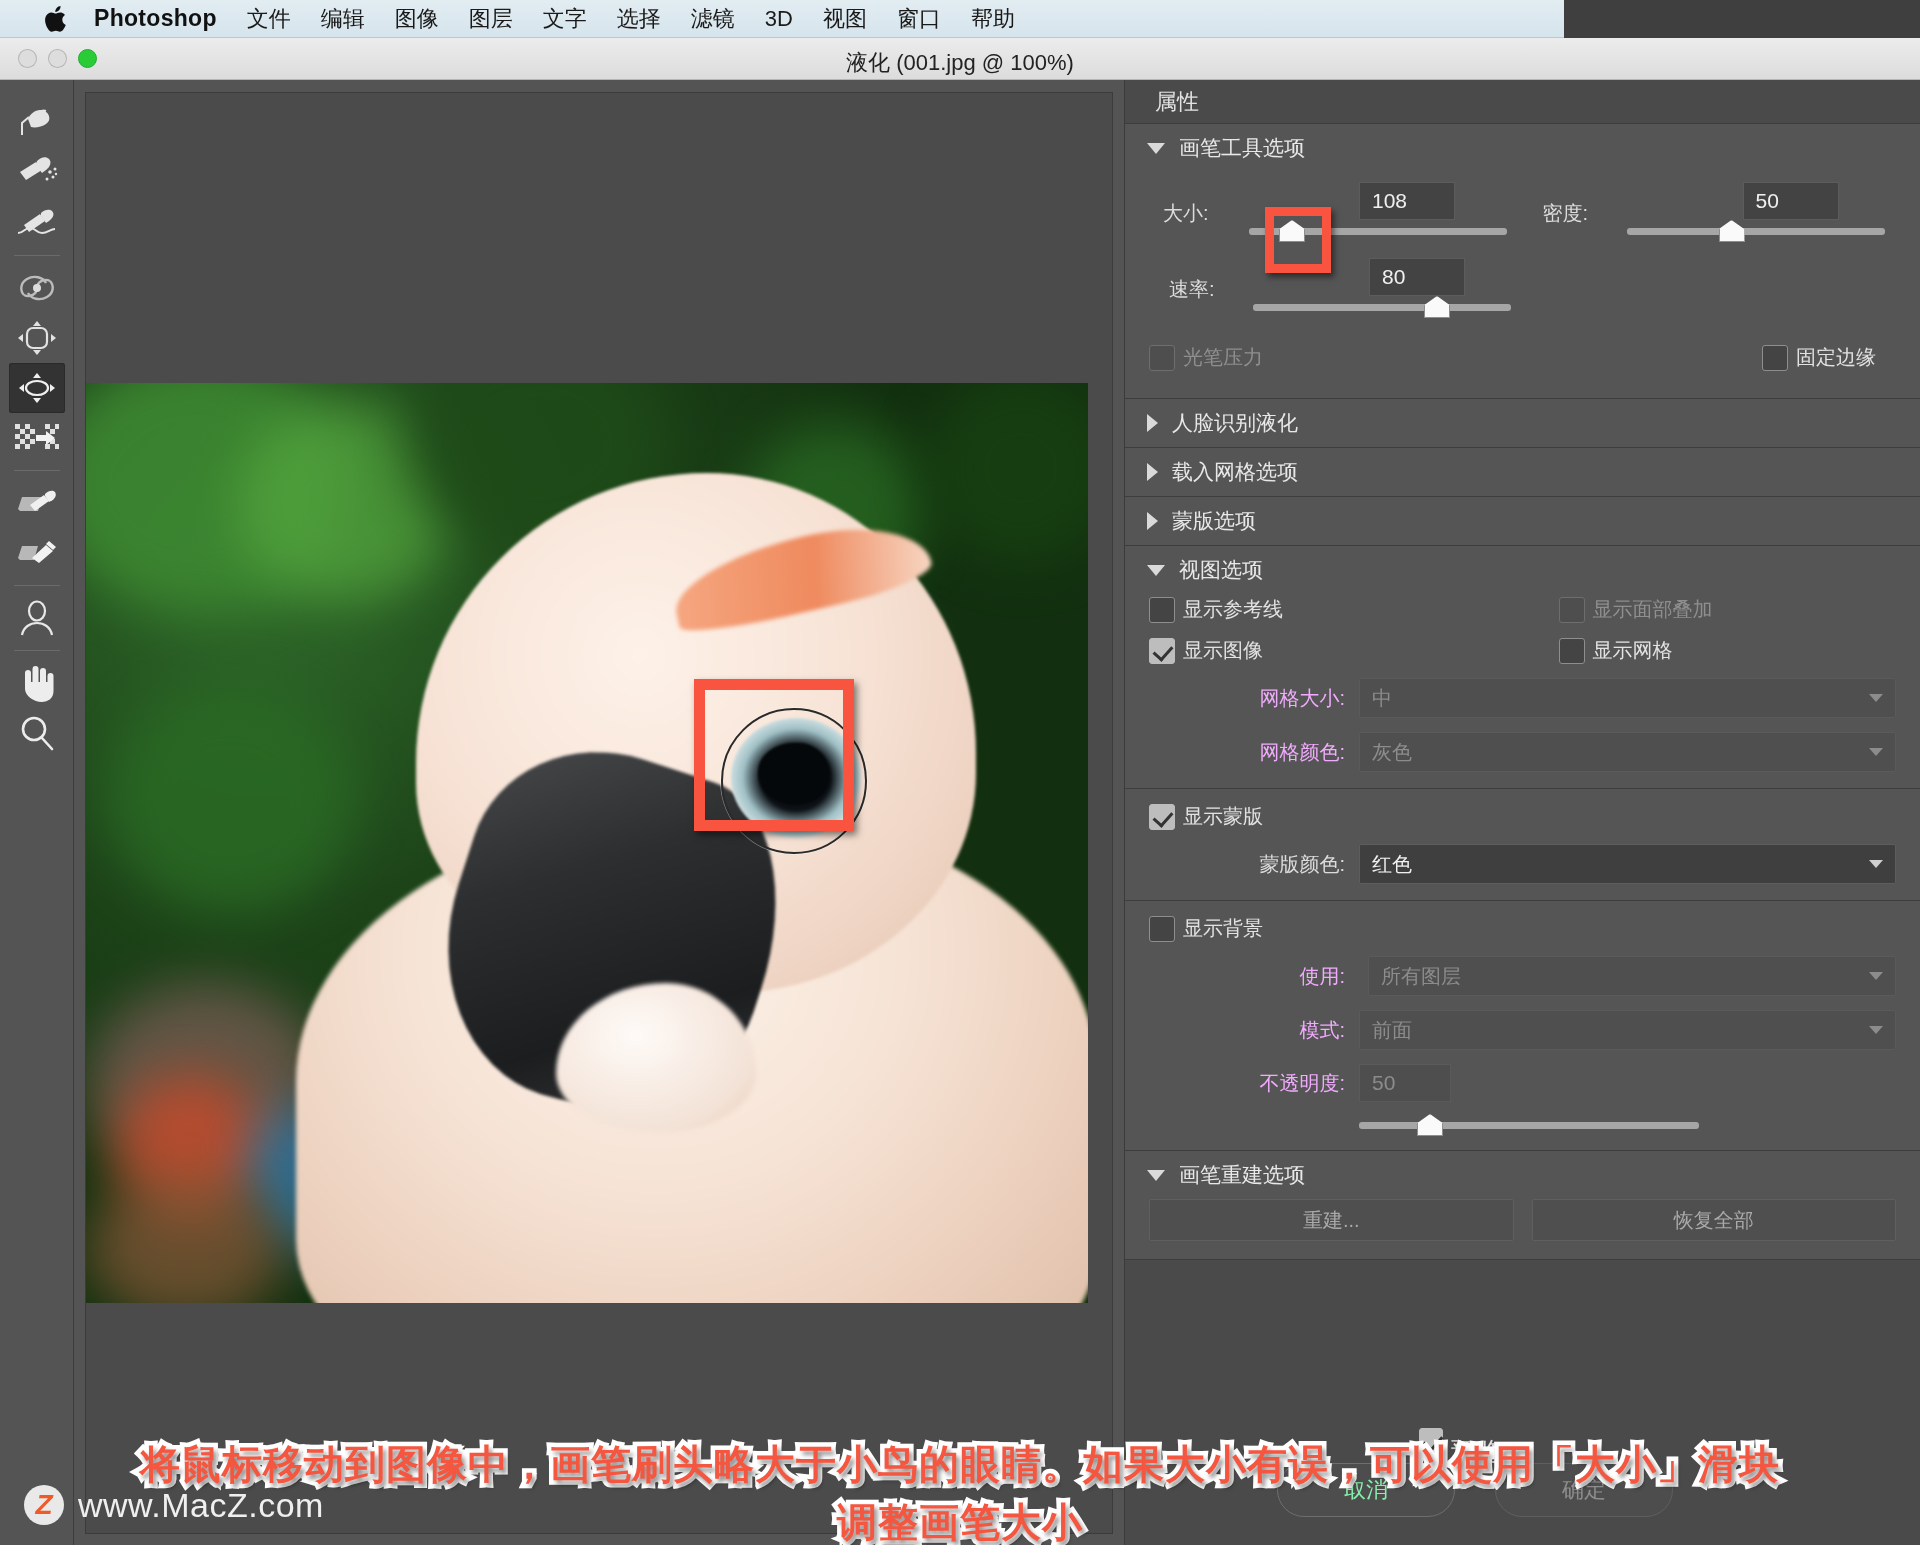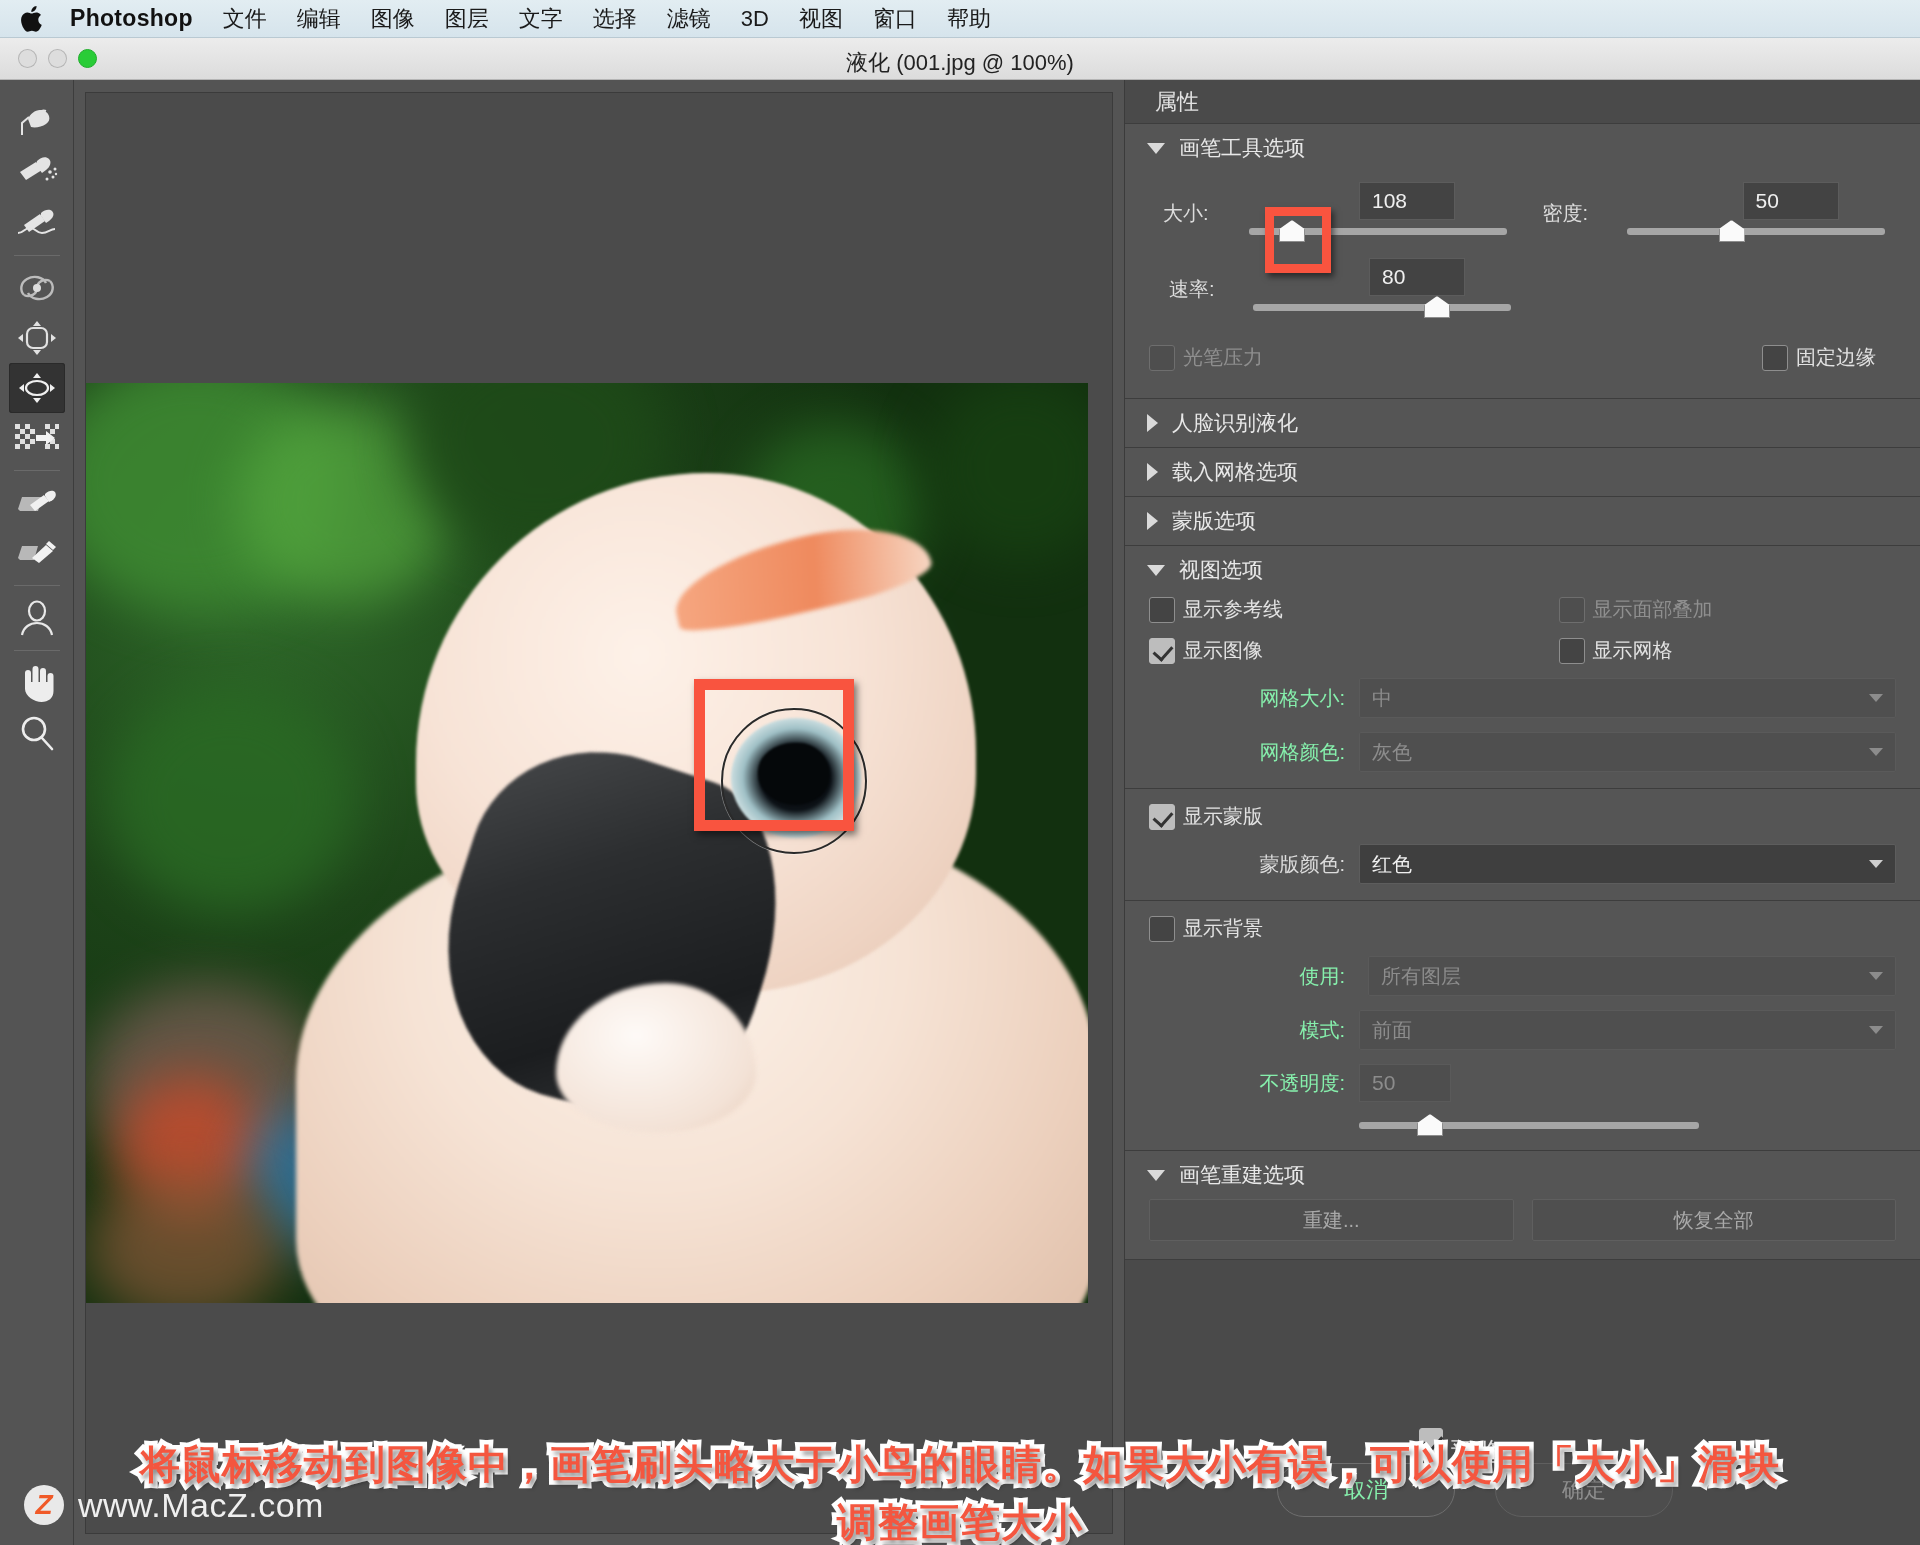--- a/index.html
+++ b/index.html
@@ -4,24 +4,24 @@
 <style>
   * { box-sizing: border-box; margin: 0; padding: 0; }
   html, body {
     width: 1920px; height: 1545px;
     font-family: "Liberation Sans", "DejaVu Sans", sans-serif;
     background: #3f3f3f; overflow: hidden;
   }
 
   
   #menubar {
-    position: absolute; top: 0; left: 0; width: 1920px; height: 38px;
+    position: absolute; top: 0; left: 0; width: 1564px; height: 38px;
     background: linear-gradient(#e2edf2, #d6e4ec);
     border-bottom: 1px solid #b9c9d2;
-    display: flex; align-items: center; padding-left: 20px; text-align: center;
+    display: flex; align-items: center; padding-left: 44px; text-align: center;
   }
   .apple-logo { width: 22px; height: 26px; margin-right: 28px; position: relative; }
   .apple-logo svg { display:block; }
   #app-name { font-size: 23px; font-weight: bold; color: #111; margin-right: 30px; letter-spacing: .3px;}
   .menu-item { font-size: 22px; color: #1a1a1a; margin-right: 30px; white-space: nowrap; }
 
   
   #titlebar {
     position: absolute; top: 38px; left: 0; width: 1920px; height: 42px;
     background: linear-gradient(#ececec, #dcdcdc);
@@ -185,21 +185,21 @@
   .cb.checked::after {
     content:""; position:absolute; left: 7px; top: 3px; width: 9px; height: 15px;
     border: solid #333; border-width: 0 3.5px 3.5px 0; transform: rotate(42deg);
   }
   .cb.dim { border-color:#6e6e6e; background:#4e4e4e; }
   .cb-label { color: #e2e2e2; font-size: 20px; }
   .cb-label.dim { color: #8f8f8f; }
 
   .field-row { display: flex; align-items: center; margin-top: 14px; }
   .field-label { color: #dcdcdc; font-size: 20px; text-align: right; }
-  .field-label.dim { color: #86efac; }
+  .field-label.dim { color: #f0abfc; }
   .select {
     height: 40px; background: #3f3f3f; border: 1px solid #5d5d5d; border-radius: 2px;
     display: flex; align-items: center; padding: 0 12px; color: #f0f0f0; font-size: 20px;
     position: relative;
   }
   .select.dim { color: #8c8c8c; background: #4f4f4f; border-color:#5a5a5a; }
   .select .chev {
     position: absolute; right: 12px; top: 50%; margin-top: -4px;
     width: 0; height: 0; border-left: 7px solid transparent; border-right: 7px solid transparent;
     border-top: 8px solid #cfcfcf;

